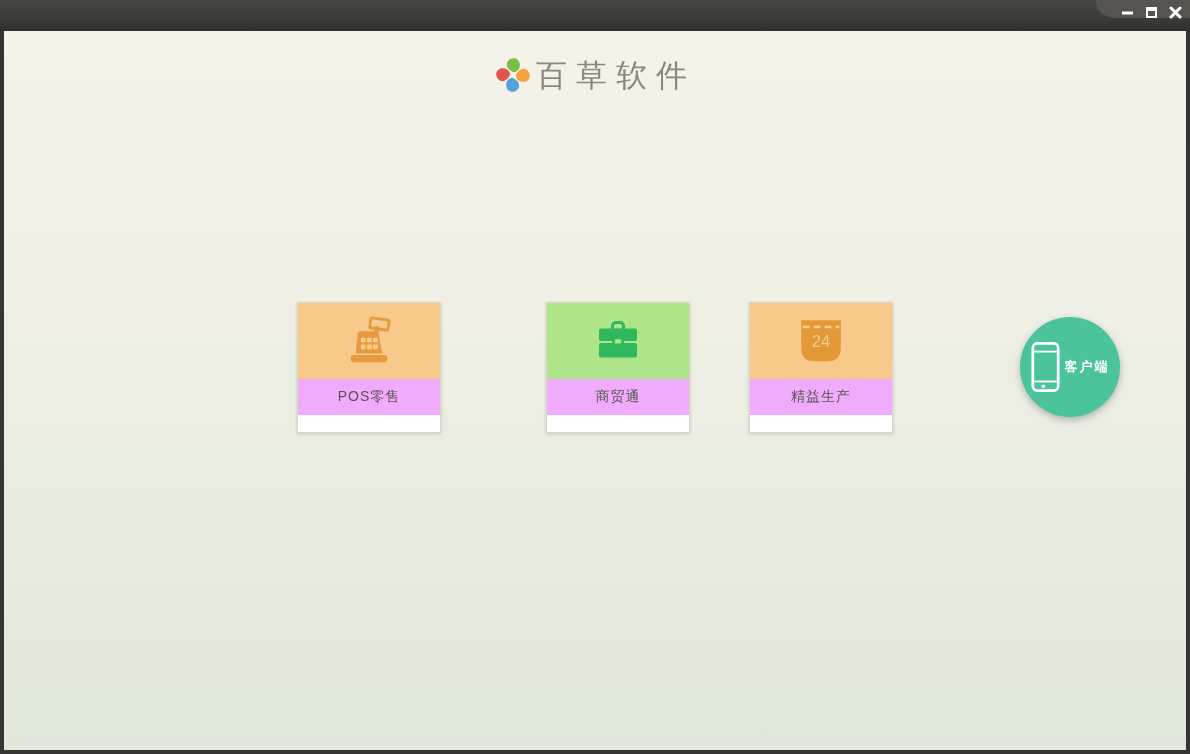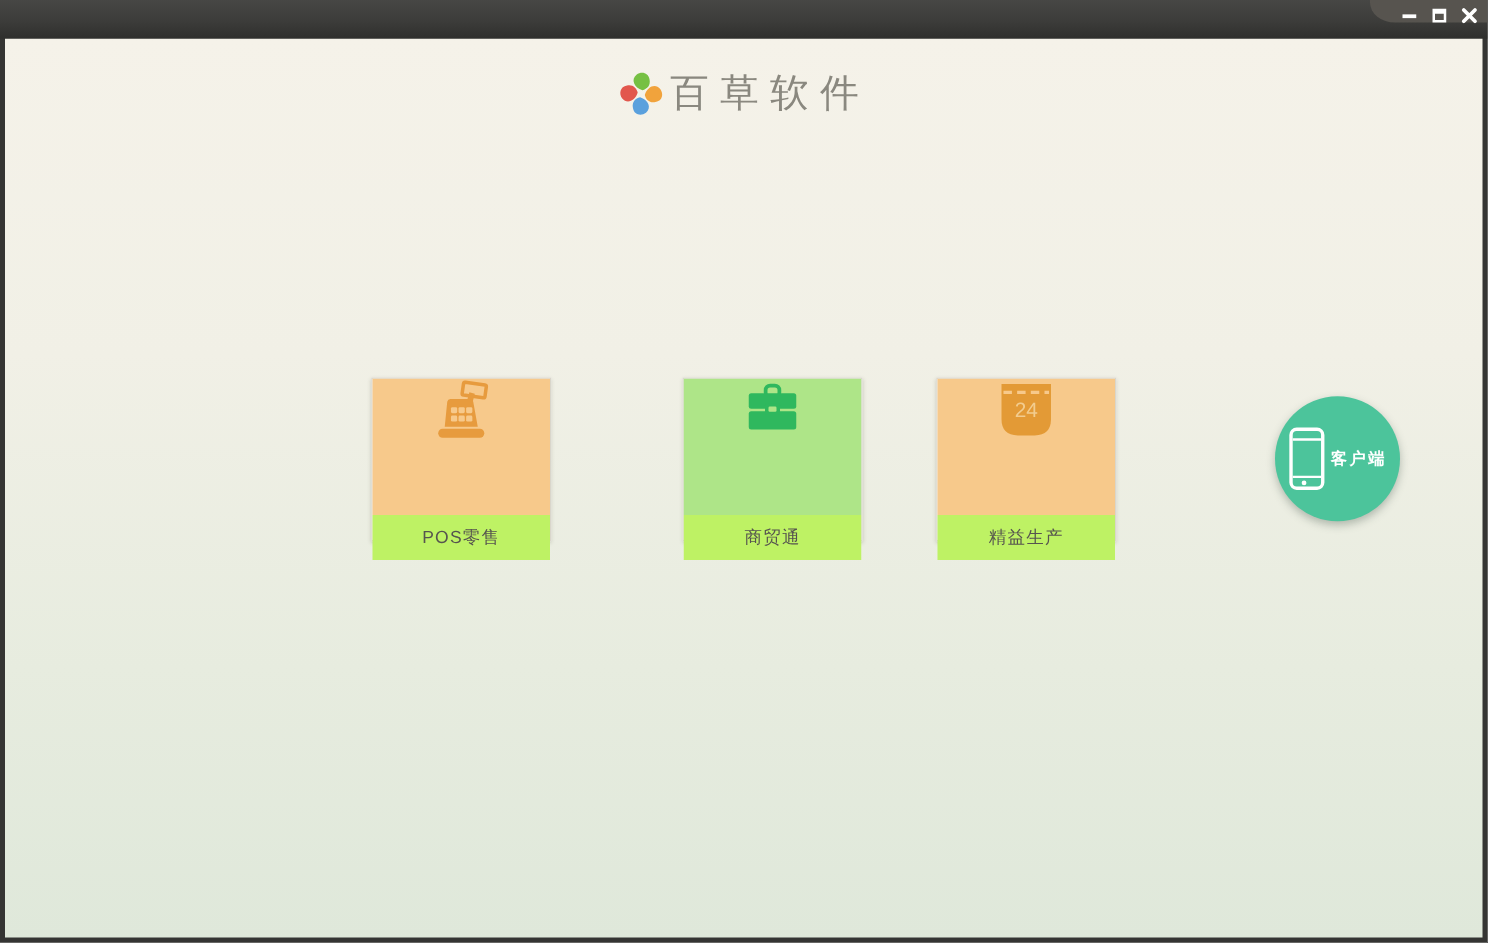--- a/index.html
+++ b/index.html
@@ -38,27 +38,27 @@
     font-family:"DejaVu Serif", serif;
     font-size:31px; color:#8a887f; letter-spacing:9px; line-height:1;
   }
   
   .card {
     position:absolute; width:144px; height:131px; background:#ffffff;
     border:1px solid #d9d6cb; box-shadow:0 1px 3px rgba(90,90,70,.25);
     cursor:pointer;
   }
   .card-panel {
-    height:109px; display:flex; align-items:flex-start; justify-content:center;
+    height:76px; display:flex; align-items:center; justify-content:center;
   }
   .panel-orange { background:#f7c98b; }
   .panel-green  { background:#aee588; }
   .card-label {
     height:36px; display:flex; align-items:center; justify-content:center;
-    font-size:14px; color:#56544f; background:#bef264; letter-spacing:1px;
+    font-size:14px; color:#56544f; background:#f0abfc; letter-spacing:1px;
   }
   .card-1 { left:293px; top:271px; }
   .card-2 { left:519px; top:271px;margin-left:23px; }
   .card-3 { left:745px; top:271px; }
   
   .client-circle {
     position:absolute; left:1016px; top:286px; width:100px; height:100px;
     border-radius:50%; background:#4cc49b; border:none; cursor:pointer;
     display:flex; flex-direction:row; align-items:center; justify-content:center;
     box-shadow:0 3px 7px rgba(60,80,70,.35); gap:5px;

